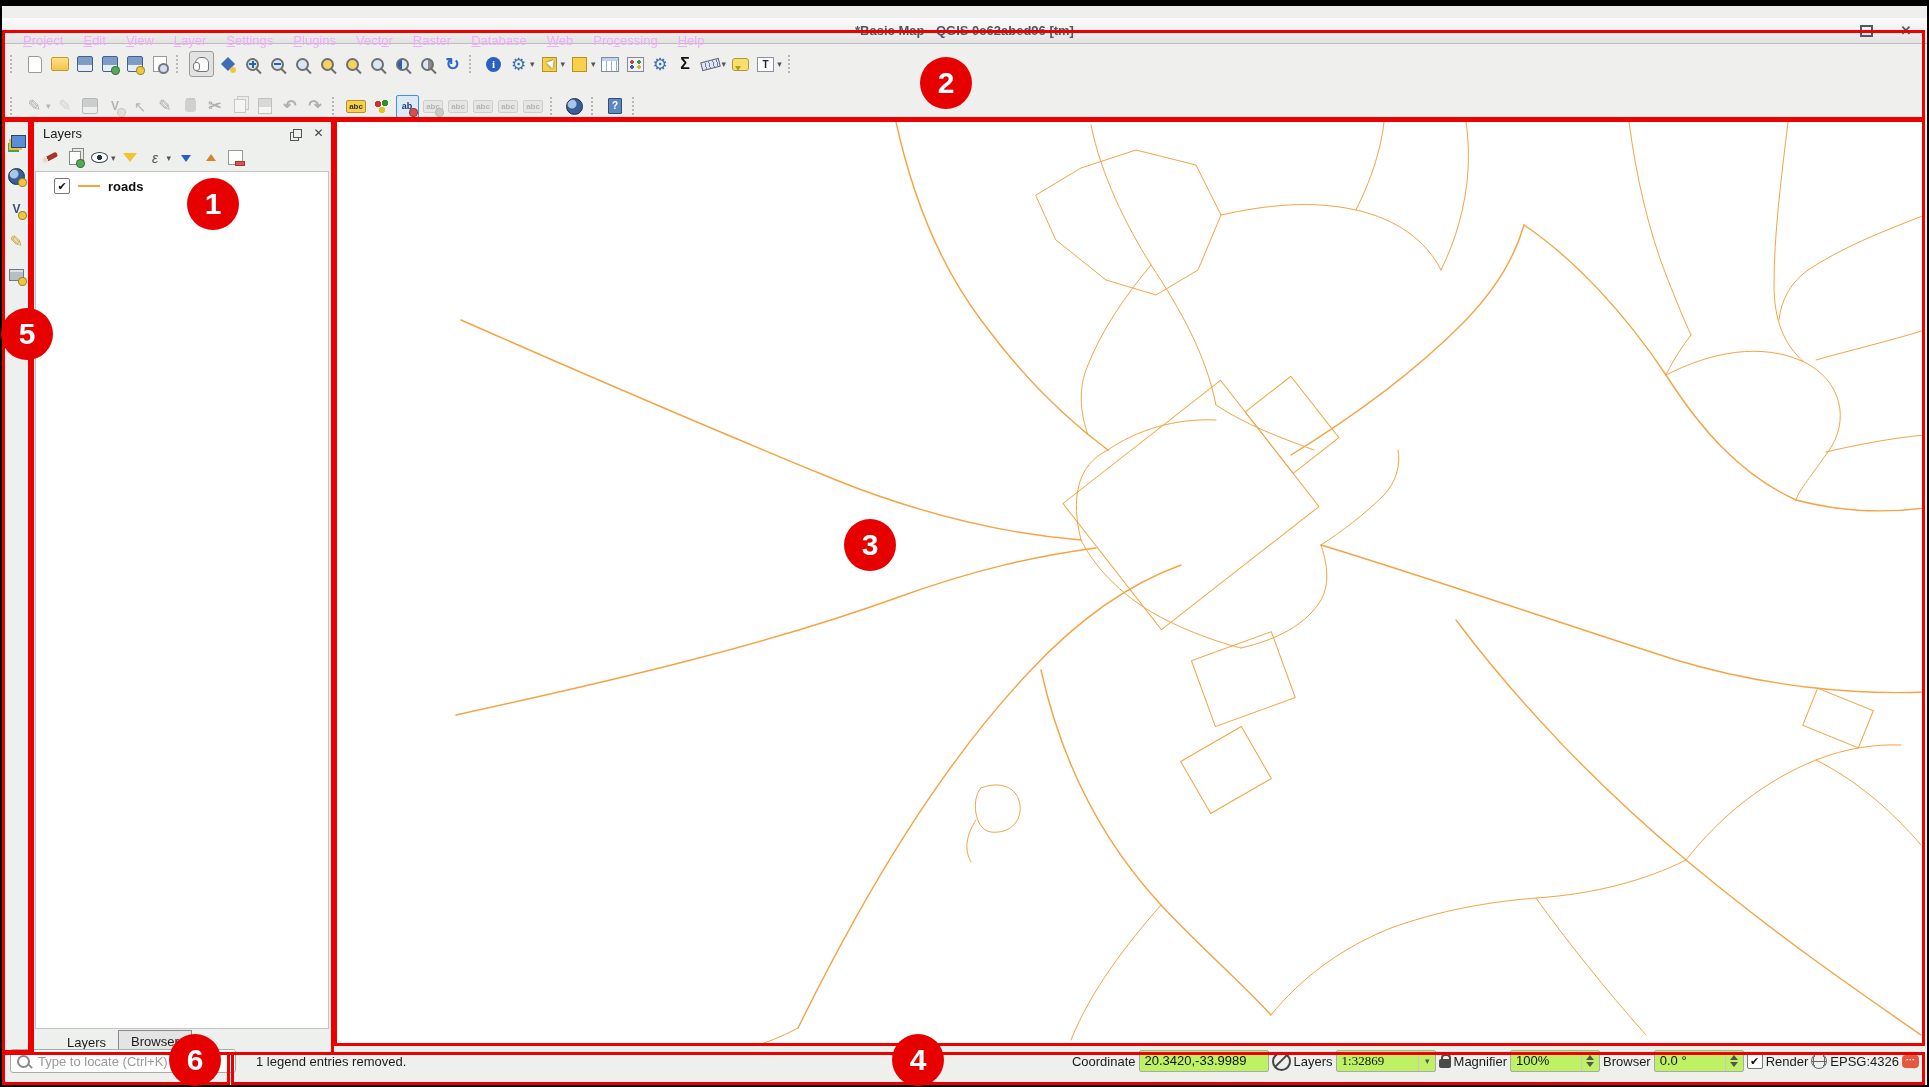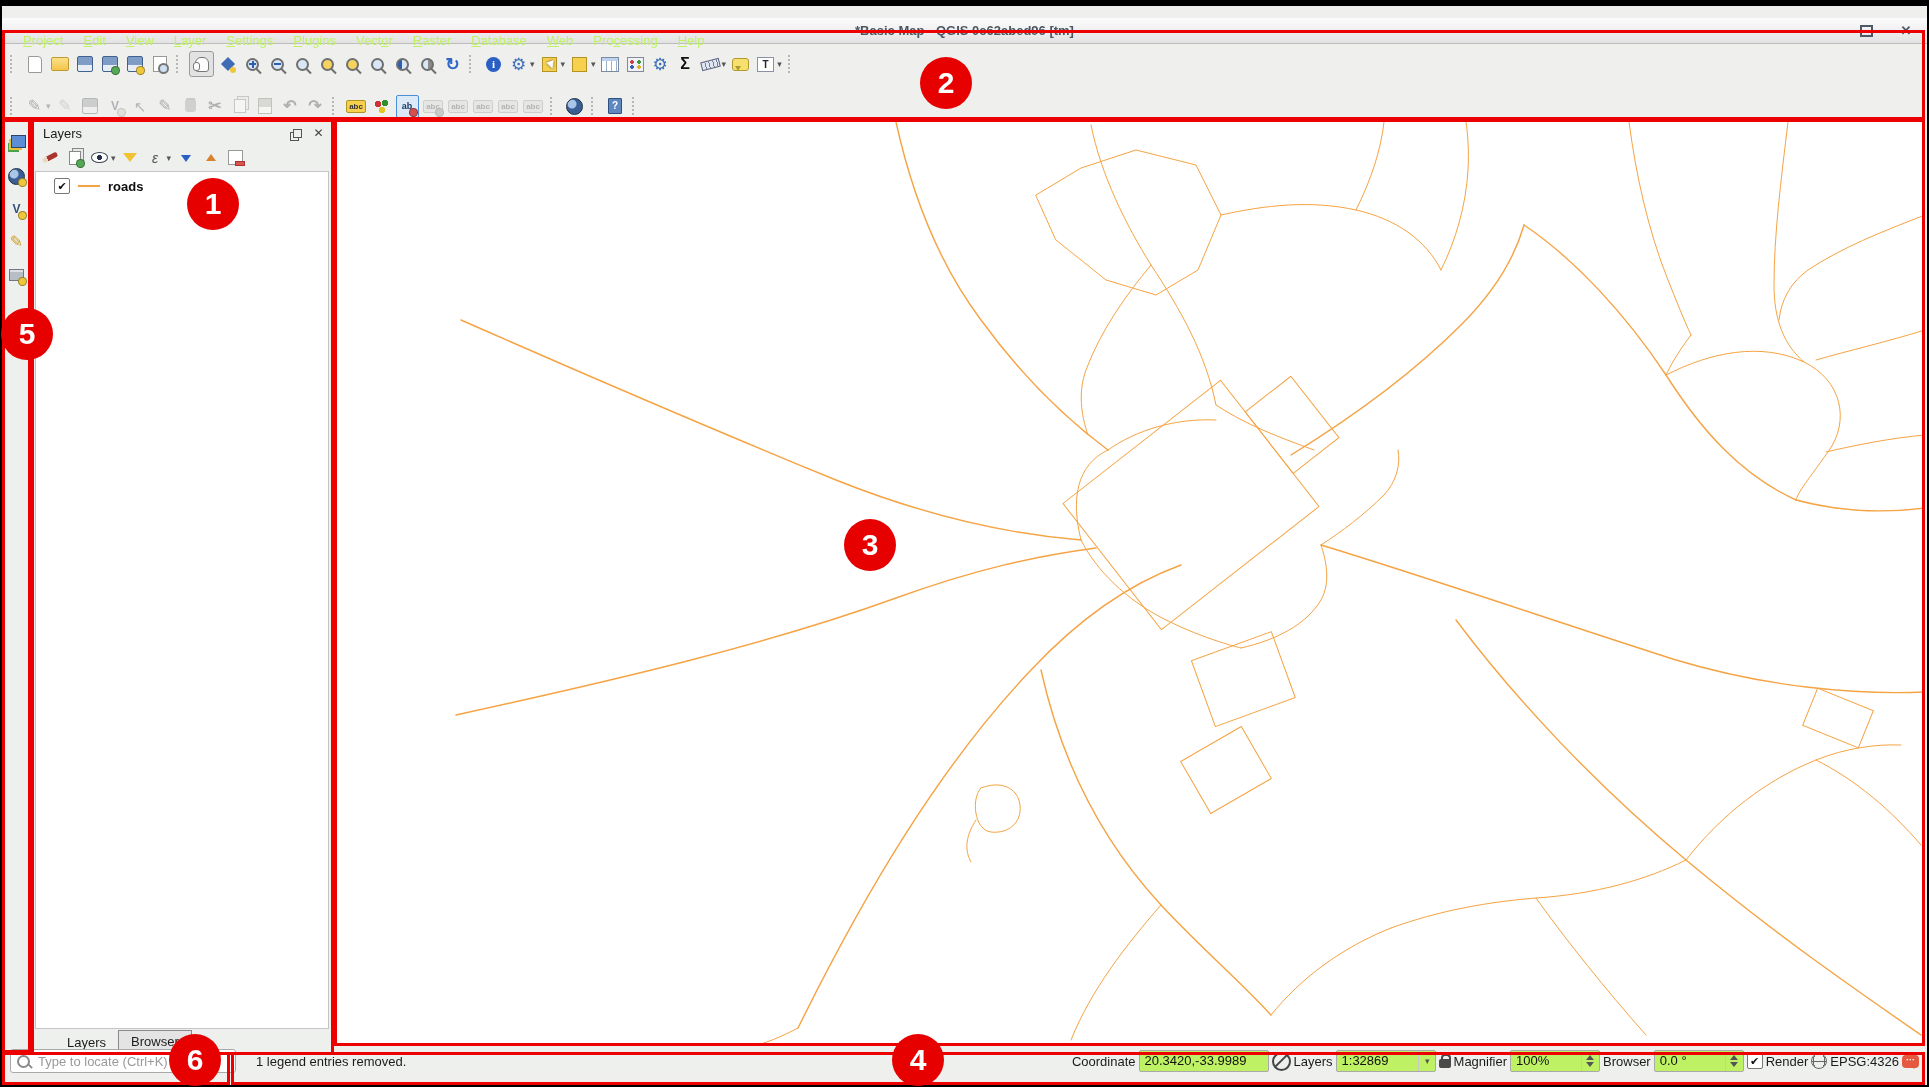--- a/index.html
+++ b/index.html
@@ -12,21 +12,21 @@
     background:linear-gradient(#fcfcfc,#e3e3e3);border-bottom:1px solid #bdbdbd;
     display:flex;align-items:center;justify-content:center;}
   #title-text{font-weight:bold;color:#4a5762;}
   .winbtns{position:absolute;right:14px;top:0;height:25px;display:flex;gap:26px;align-items:center;}
   .winbtn{width:14px;height:14px;display:flex;align-items:center;justify-content:center;
     color:#4d5a66;font-weight:bold;font-size:13px;cursor:default;}
   .wb-min::before{content:"";width:9px;height:2px;background:#4d5a66;}
   .wb-max::before{content:"";width:9px;height:8px;border:2px solid #4d5a66;}
   
   #menubar{left:6px;top:32px;width:1800px;height:18px;display:flex;gap:2px;padding-left:8px;}
-  .mitem{padding:1px 9px;color:#bef264;}
+  .mitem{padding:1px 9px;color:#f0abfc;}
   .mitem u{text-decoration:underline;}
   
   #tb1{left:6px;top:50px;width:1910px;height:28px;display:flex;align-items:center;}
   #tb2{left:6px;top:94px;width:1910px;height:24px;display:flex;align-items:center;}
   .tsep{width:4px;height:18px;border-left:2px dotted #b6b6b6;margin:0 6px 0 4px;}
   .tbtn{height:24px;display:inline-flex;align-items:center;margin:0 1px;border-radius:3px;padding:0 1px;}
   .tbtn.active{background:#e2e2e2;border:1px solid #9c9c9c;}
   .ticon{width:21px;height:21px;position:relative;display:inline-flex;align-items:center;justify-content:center;
     font-size:15px;line-height:1;}
   .dda{font-size:9px;color:#555;margin-left:1px;}
@@ -138,21 +138,21 @@
      display:flex;align-items:center;gap:6px;padding:0 6px;flex:none;}
   .magglass{width:9px;height:9px;border:2px solid #8a8a8a;border-radius:50%;position:relative;flex:none;}
   .magglass::after{content:"";position:absolute;width:6px;height:2px;background:#8a8a8a;transform:rotate(45deg);right:-5px;bottom:-1px;}
   #locator input{border:none;outline:none;flex:1;font:13px "Liberation Sans",sans-serif;color:#333;background:transparent;}
   #locator input::placeholder{color:#9a9a9a;}
   #status-message{margin-left:10px;white-space:nowrap;}
   #status-right{margin-left:auto;display:flex;align-items:center;gap:3px;white-space:nowrap;}
   .sfield{height:20px;background:#bef264;border:1px solid #a9a9a9;border-radius:2px;padding:0 5px;
      font:13px/20px "Liberation Sans",sans-serif;color:#111;}
   .sfield input{border:none;outline:none;width:100%;font:inherit;color:inherit;background:transparent;padding:0;}
-  .w-coord{width:118px;} .w-scale{width:88px;display:flex;align-items:center;} .w-spin{width:78px;display:flex;align-items:center;}
+  .w-coord{width:118px;} .w-scale{width:88px;display:flex;align-items:center;font-family:Liberation Serif, serif;} .w-spin{width:78px;display:flex;align-items:center;}
   .combo-arrow{margin-left:auto;color:#555;font-size:9px;border-left:1px solid #c9c9c9;padding-left:6px;}
   .spinner{display:flex;flex-direction:column;margin-left:auto;gap:2px;border-left:1px solid #c9c9c9;padding-left:4px;}
   .spinner i{width:0;height:0;border:4px solid transparent;}
   .spinner .up{border-bottom:5px solid #555;}
   .spinner .dn{border-top:5px solid #555;}
   .ext-icon{width:15px;height:15px;border:2px solid #444;border-radius:50%;position:relative;}
   .ext-icon::after{content:"";position:absolute;left:-1px;top:6px;width:16px;height:2px;background:#444;transform:rotate(-45deg);}
   .lock-icon{width:12px;height:9px;background:#4a4a4a;border-radius:2px;position:relative;margin-top:5px;}
   .lock-icon::before{content:"";position:absolute;left:2px;top:-5px;width:6px;height:6px;border:2px solid #4a4a4a;border-bottom:none;border-radius:4px 4px 0 0;}
   .rcheck{width:14px;height:14px;background:#fff;border:1px solid #777;border-radius:2px;

